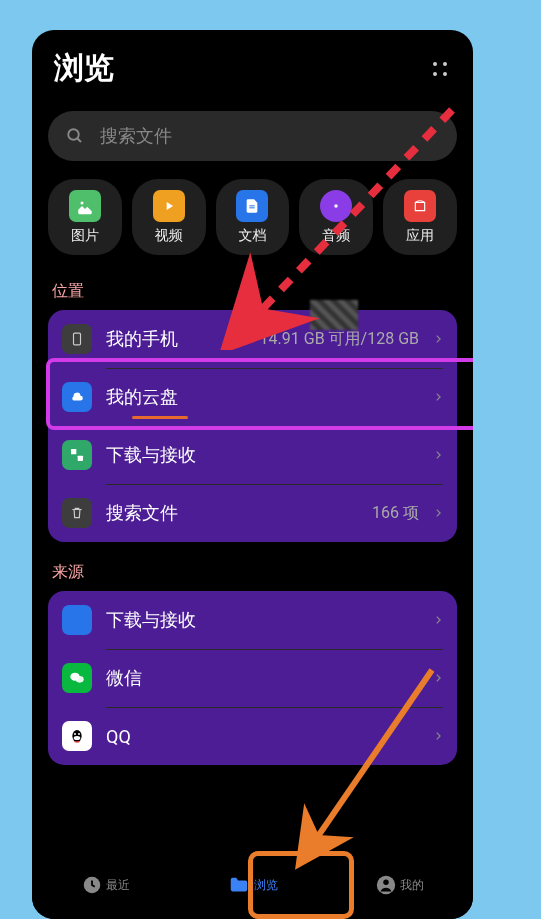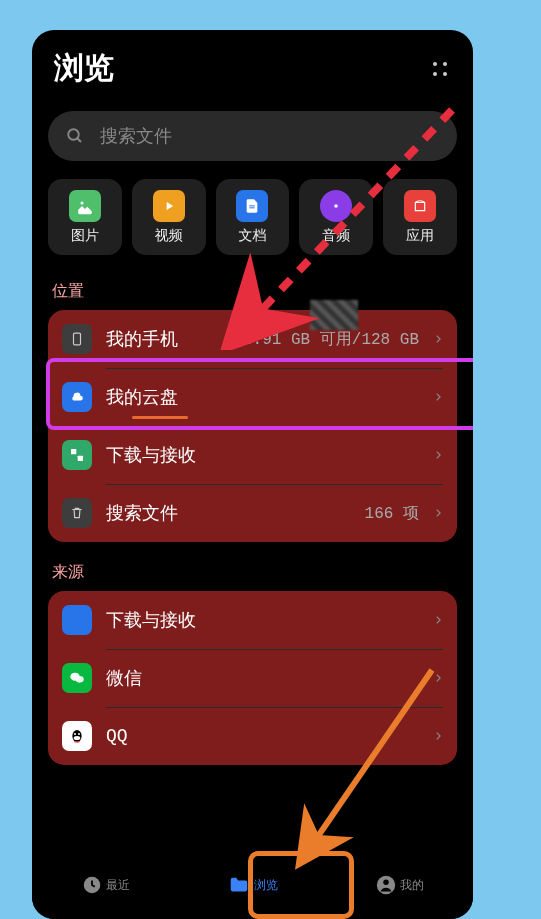--- a/index.html
+++ b/index.html
@@ -66,21 +66,21 @@
   .search-placeholder { font-size: 18px; color: #888; }
 
   .categories {
     display: flex;
     gap: 10px;
     padding: 6px 16px;
   }
   .cat {
     flex: 1;
     background: #202020;
-    border-radius: 14px;
+    border-radius: 26px;
     height: 76px;
     display: flex;
     flex-direction: column;
     align-items: center;
     justify-content: center;
     gap: 5px;
   }
   .cat-icon {
     width: 32px;
     height: 32px;
@@ -91,25 +91,24 @@
   }
   .cat-label { color: #eee; font-size: 14px; }
 
   .section-label {
     color: #fca5a5;
     font-size: 16px;
     padding: 20px 20px 8px 20px;
   }
 
   .list-panel {
-    background: #7f1d1d;
+    background: #4c1d95;
     margin: 0 16px;
     border-radius: 16px;
     overflow: hidden;
-    font-family: Liberation Mono, monospace;
   }
   .list-row {
     display: flex;
     align-items: center;
     padding: 14px 14px;
     color: #fff;
     font-size: 18px;
     gap: 14px;
     position: relative;
   }

